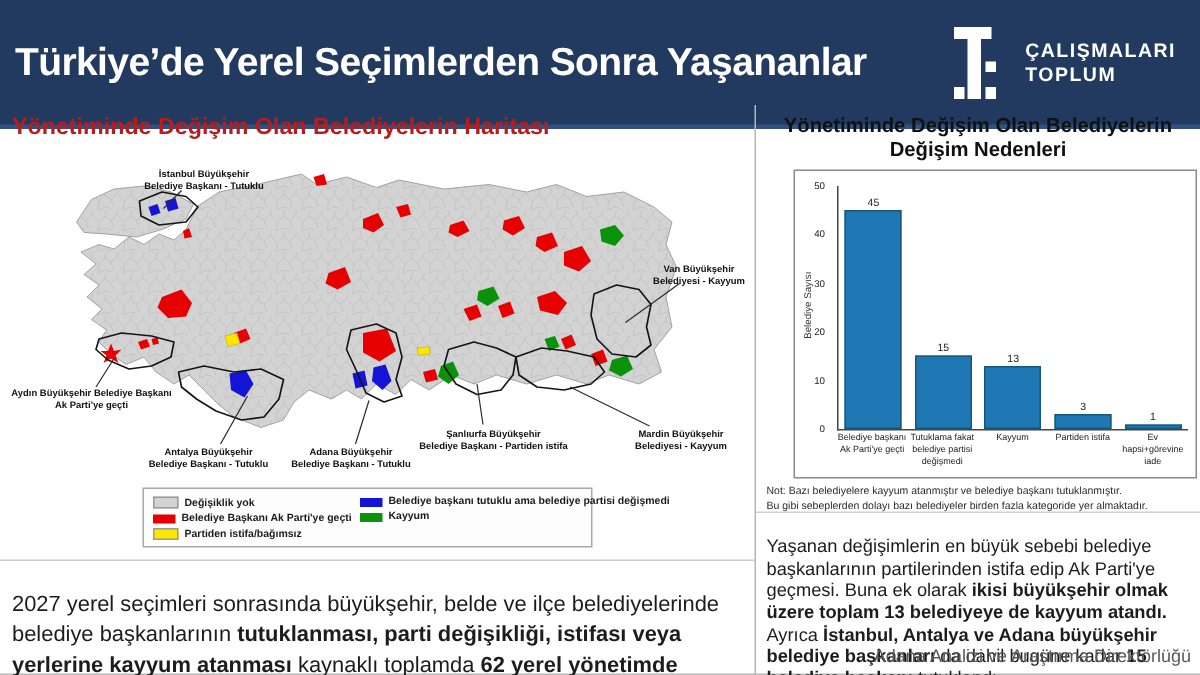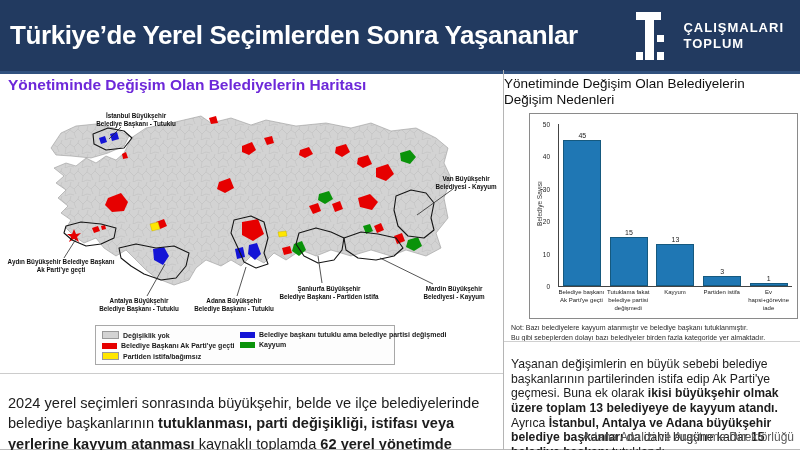--- a/index.html
+++ b/index.html
@@ -1,41 +1,41 @@
 <!DOCTYPE html>
 <html style="--c-header_bg: #223a60; --c-no_change: #d3d3d3; --c-akp: #e60000; --c-istifa: #ffe600; --c-tutuklu: #1414d6; --c-kayyum: #0a930a; --c-bar: #1f77b4;"><head>
 <meta charset="utf-8">
 <style>
   html,body{margin:0;padding:0;}
   body{width:800px;height:450px;overflow:hidden;background:#fff;
        font-family:"Liberation Sans",sans-serif;-webkit-font-smoothing:antialiased;}
   .page{position:relative;width:800px;height:450px;background:#fff;}
 
   
-  .header{position:absolute;left:0;top:0;width:800px;height:74px;
+  .header{position:absolute;left:0;top:0;width:800px;height:86px;
           background:var(--c-header_bg,#223a60);display:flex;align-items:center;
           justify-content:space-between;border-bottom:3px solid #31517e;box-sizing:border-box;}
   .header-title{color:#fff;font-size:26px;font-weight:700;padding-left:10px;letter-spacing:-0.4px;}
   .logo{display:flex;align-items:center;gap:9px;padding-right:16px;}
   .logo-glyph{position:relative;width:38px;height:48px;}
   .logo-glyph i{position:absolute;background:#fff;}
   .lg-topbar{left:0;top:0;width:25px;height:8px;}
   .lg-stem{left:9px;top:0;width:9px;height:48px;}
   .lg-dot-bl{left:0;top:40px;width:7px;height:8px;}
   .lg-dot-r1{left:21px;top:23px;width:7px;height:7px;}
   .lg-dot-r2{left:21px;top:40px;width:7px;height:8px;}
   .logo-text{color:#fff;font-size:13px;font-weight:600;line-height:1.18;letter-spacing:1px;}
 
   
   .content{position:absolute;left:0;top:70px;width:800px;height:380px;border-bottom:1px solid #b9b9b9;box-sizing:border-box;}
   .left-panel{position:absolute;left:0;top:0;width:503px;height:380px;}
   .v-divider{position:absolute;left:503px;top:0;width:1px;height:380px;background:#b5b5b5;}
   .right-panel{position:absolute;left:504px;top:0;width:296px;height:380px;}
 
-  .map-title{position:absolute;left:8px;top:6px;font-size:15.5px;font-weight:700;color:#6d28d9;}
+  .map-title{position:absolute;left:8px;top:6px;font-size:15.5px;font-weight:700;color:#b91c1c;}
   .map-svg{position:absolute;left:6px;top:28px;}
 
   
   .f-akp{fill:var(--c-akp,#e60000);}
   .f-tutuklu{fill:var(--c-tutuklu,#1414d6);}
   .f-kayyum{fill:var(--c-kayyum,#0a930a);}
   .f-istifa{fill:var(--c-istifa,#ffe600);stroke:#b9a600;stroke-width:0.4;}
   .province{fill:none;stroke:#151515;stroke-width:1.1;stroke-linejoin:round;}
   .callout{stroke:#2a2a2a;stroke-width:0.8;}
   .anno{font-size:6.3px;font-weight:700;fill:#101010;text-anchor:middle;}
@@ -49,22 +49,22 @@
   .lg-item{display:flex;align-items:center;gap:4px;}
   .lg-swatch{display:inline-block;width:15px;height:6px;flex:0 0 15px;}
   .lg-label{font-size:7px;font-weight:700;color:#1a1a1a;white-space:nowrap;}
 
   .h-divider{position:absolute;left:0;top:303px;width:503px;height:1px;background:#cccccc;}
   .map-paragraph{position:absolute;left:8px;top:308px;width:492px;font-size:14.6px;
                  line-height:1.42;color:#1c1c1c;}
   .map-paragraph b{font-weight:700;}
 
   
-  .chart-title{position:absolute;left:0;top:6px;width:296px;text-align:left;
-               font-size:13.5px;font-weight:400;color:#101010;line-height:1.2;}
+  .chart-title{position:absolute;left:0;top:6px;width:296px;text-align:center;
+               font-size:13.5px;font-weight:700;color:#101010;line-height:1.2;}
   .chart-title span{display:inline-block;max-width:274px;}
   .chart-box{position:absolute;left:25px;top:43px;width:269px;height:206px;
              border:1px solid #8a8a8a;background:#fff;box-sizing:border-box;}
   .ylab{position:absolute;left:-21px;top:86px;width:60px;text-align:center;font-size:6.5px;color:#333;
         transform:rotate(-90deg);}
   .yticks{position:absolute;left:0;top:10px;width:26px;height:162px;}
   .ytick{position:absolute;right:6px;font-size:6.5px;color:#222;}
   .plot{position:absolute;left:28px;top:10px;right:5px;height:162px;
         border-left:1px solid #444;border-bottom:1px solid #444;
         display:flex;align-items:flex-end;justify-content:space-around;}
@@ -230,21 +230,21 @@
               <span class="lg-label">Belediye başkanı tutuklu ama belediye partisi değişmedi</span>
             </div>
             <div class="lg-item">
               <span class="lg-swatch" style="background: rgb(10, 147, 10);"></span>
               <span class="lg-label">Kayyum</span>
             </div>
           </div>
       </div>
 
       <div class="h-divider"></div>
-      <p class="map-paragraph"><span>2024 yerel seçimleri sonrasında büyükşehir, belde ve ilçe belediyelerinde belediye başkanlarının </span><b>tutuklanması, parti değişikliği, istifası veya yerlerine kayyum atanması</b><span> kaynaklı toplamda </span><b>62 yerel yönetimde değişiklik yaşandı.</b></p>
+      <p class="map-paragraph"><span>2027 yerel seçimleri sonrasında büyükşehir, belde ve ilçe belediyelerinde belediye başkanlarının </span><b>tutuklanması, parti değişikliği, istifası veya yerlerine kayyum atanması</b><span> kaynaklı toplamda </span><b>62 yerel yönetimde değişiklik yaşandı.</b></p>
     </section>
 
     <div class="v-divider"></div>
 
     <section class="right-panel">
       <div class="chart-title">
         <span>Yönetiminde Değişim Olan Belediyelerin Değişim Nedenleri</span>
       </div>
 
       <div class="chart-box">

